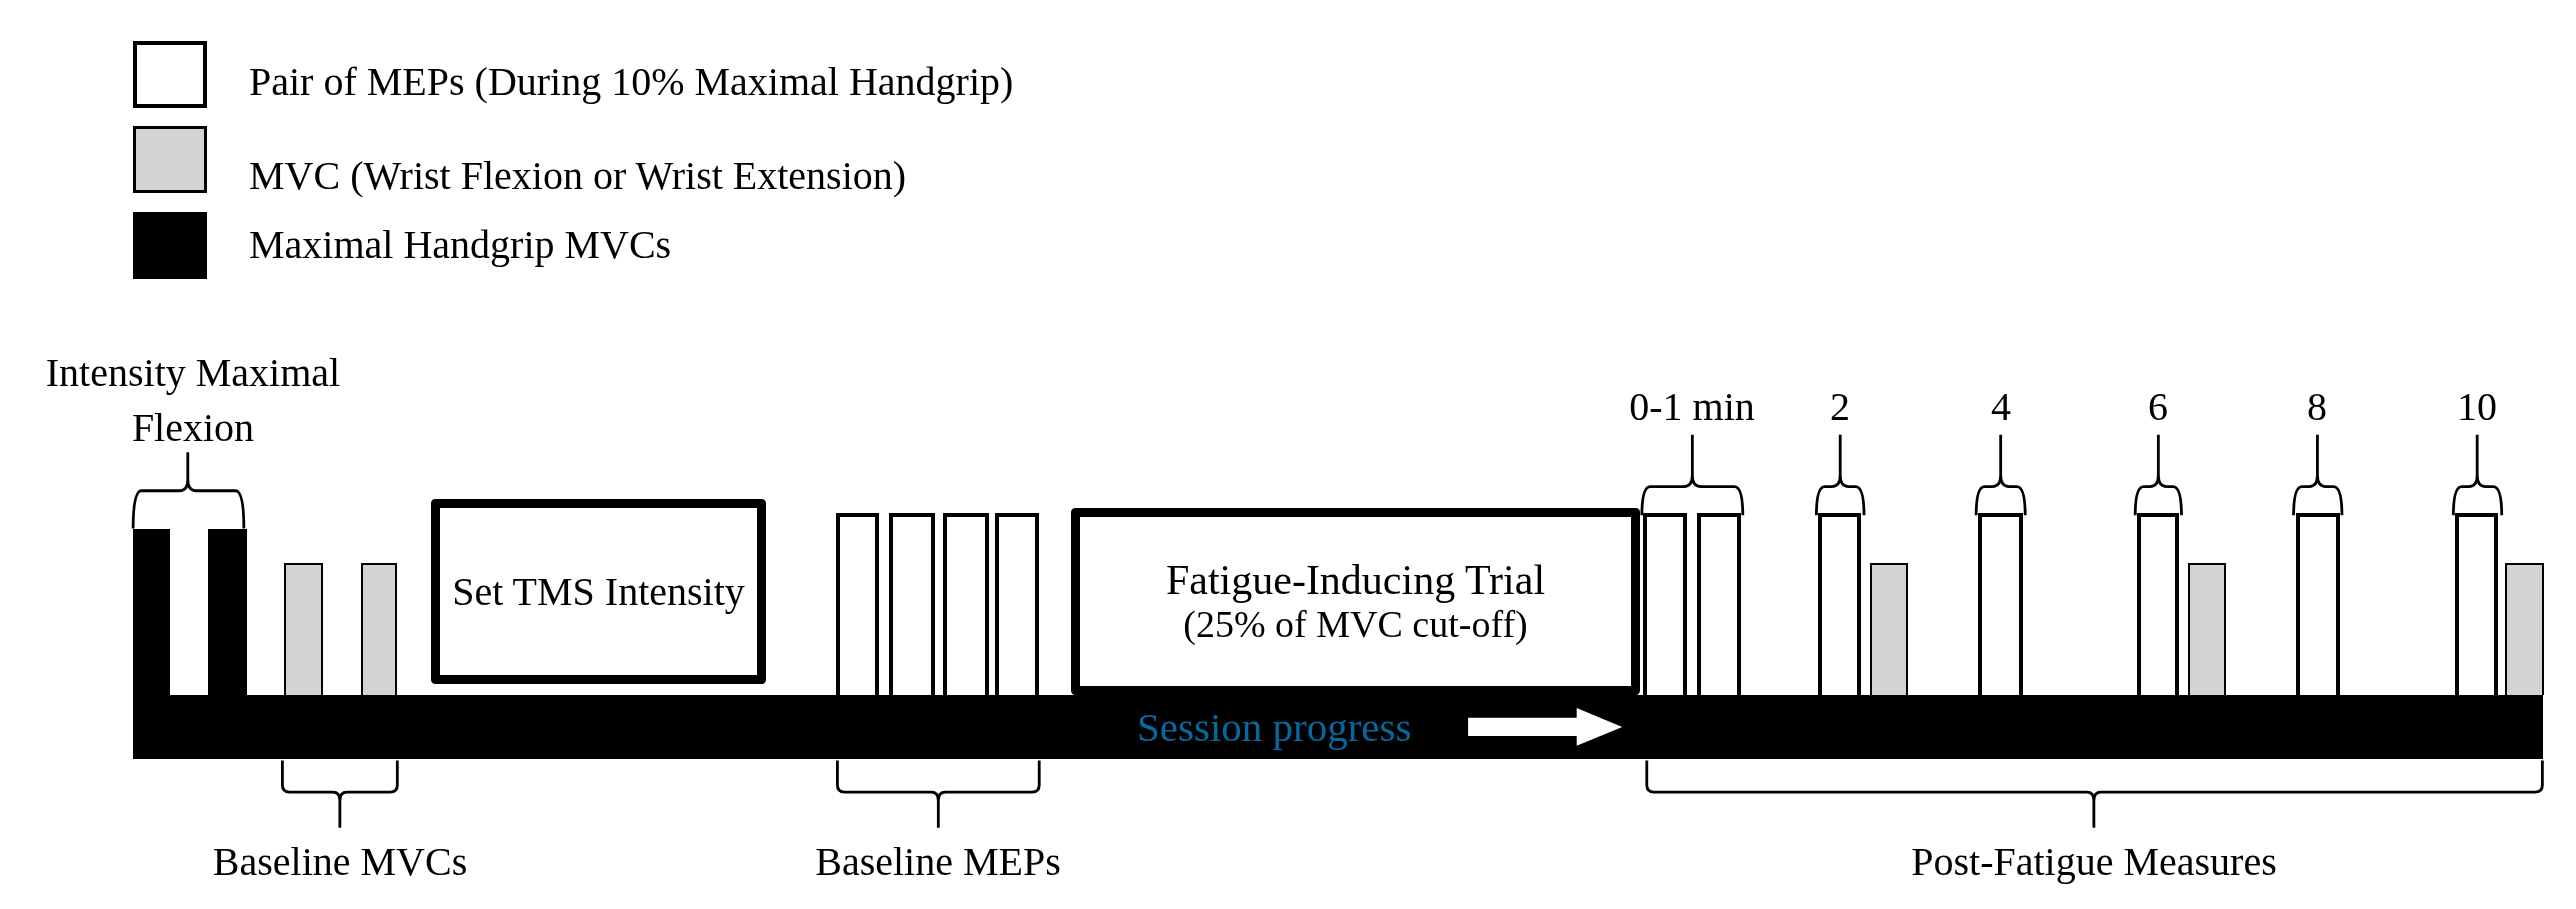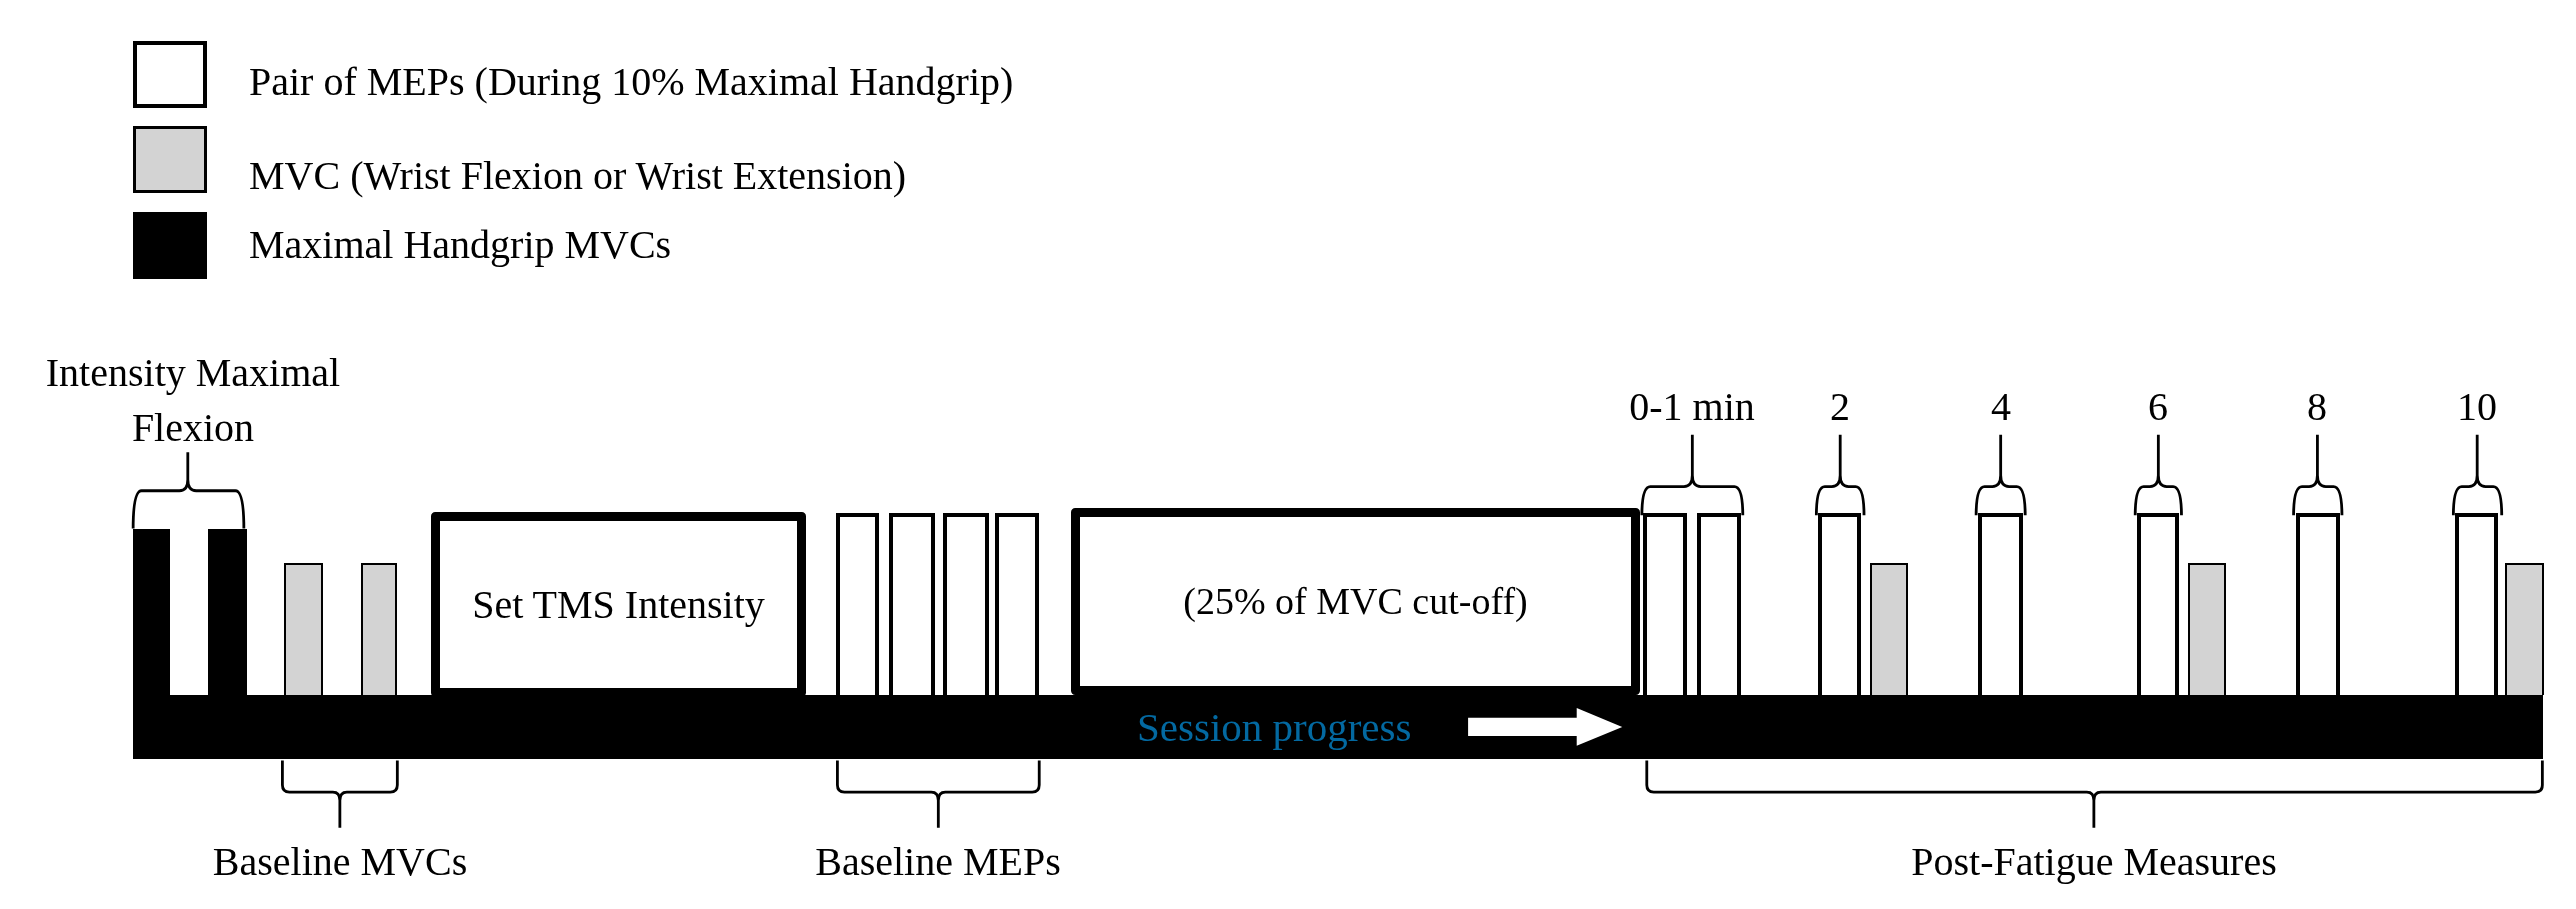--- a/index.html
+++ b/index.html
@@ -20,21 +20,21 @@
   .ll-1{top:62px;} .ll-2{top:129px;margin-top:27px;} .ll-3{top:225px;}
 
   
   .bar{position:absolute;box-sizing:border-box;}
   .bar-black{background:#000;}
   .bar-gray{background:#d3d3d3;border:2.1px solid #000;border-bottom:none;}
   .bar-white{background:#fff;border:4.9px solid #000;border-bottom:none;}
   .timeline{position:absolute;left:133px;top:695px;width:2410px;height:64px;background:#000;}
   .proto-box{position:absolute;box-sizing:border-box;background:#fff;border:9px solid #000;
     display:flex;flex-direction:column;align-items:center;justify-content:center;text-align:center;}
-  .box-tms{left:431px;top:512px;width:375px;height:185px;border-radius:4.2px;}
+  .box-tms{left:431px;top:499px;width:335px;height:185px;border-radius:4.2px;}
   .box-fatigue{left:1071px;top:508px;width:569px;height:187px;border-radius:4.2px;}
   .box-line-lg{font-size:42px;line-height:46px;white-space:nowrap;}
   .box-line-sm{font-size:38px;line-height:43px;white-space:nowrap;}
 
   
   .caption{position:absolute;font-size:40px;line-height:42px;white-space:nowrap;}
   .center-anchor{transform:translateX(-50%);text-align:center;}
   .bmh-label{left:193px;top:345px;line-height:55px;}
   .bottom-label{top:841px;}
   .tp-label{top:386px;}
@@ -71,20 +71,21 @@
   <div class="proto-box box-tms">
     <div class="box-line-lg" style="font-size:40px;">Set TMS Intensity</div>
   </div>
 
   <div class="bar bar-white" style="left:836px;top:513px;width:43px;height:182px;"></div>
   <div class="bar bar-white" style="left:889px;top:513px;width:46px;height:182px;"></div>
   <div class="bar bar-white" style="left:943px;top:513px;width:46px;height:182px;"></div>
   <div class="bar bar-white" style="left:995px;top:513px;width:44px;height:182px;"></div>
 
   <div class="proto-box box-fatigue" style="border-width:9.8px;">
+    <div class="box-line-lg">Fatigue-Inducing Trial</div>
     <div class="box-line-sm">(25% of MVC cut-off)</div>
   </div>
 
   <div class="bar bar-white" style="left:1643px;top:513px;width:44px;height:182px;"></div>
   <div class="bar bar-white" style="left:1697px;top:513px;width:44px;height:182px;"></div>
   <div class="bar bar-white" style="left:1818px;top:513px;width:43px;height:182px;"></div>
   <div class="bar bar-gray" style="left:1870px;top:563px;width:38px;height:132px;"></div>
   <div class="bar bar-white" style="left:1978px;top:513px;width:45px;height:182px;"></div>
   <div class="bar bar-white" style="left:2137px;top:513px;width:42px;height:182px;"></div>
   <div class="bar bar-gray" style="left:2188px;top:563px;width:38px;height:132px;"></div>

